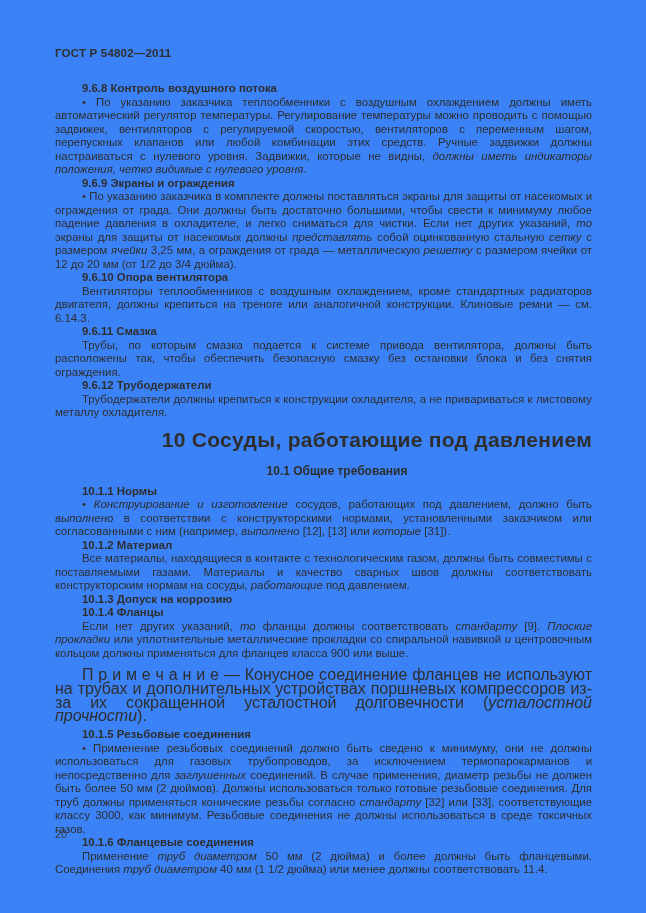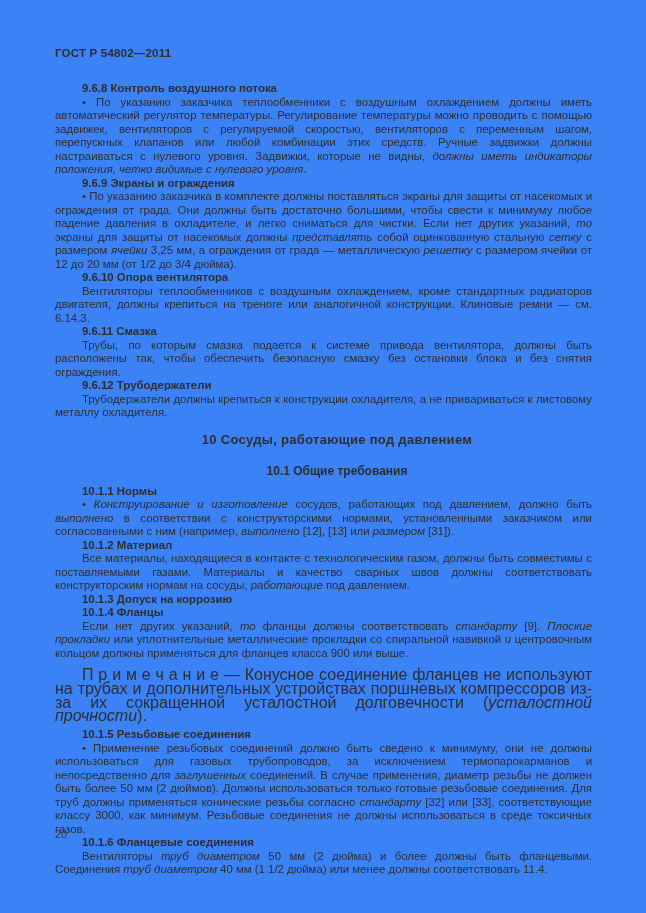--- a/index.html
+++ b/index.html
@@ -43,25 +43,25 @@
     text-indent: 27px;
   }
   .content .clause {
     margin: 0;
     font-weight: bold;
     text-indent: 27px;
     text-align: left;
   }
   .content .chapter {
     margin: 11px 0 15px 0;
-    font-size: 13px;
+    font-size: 21px;
     line-height: 18px;
     font-weight: bold;
     text-indent: 27px;
-    text-align: center;
+    text-align: right;
     letter-spacing: 0.3px;
   }
   .content .section {
     margin: 0 0 7px 0;
     font-size: 12px;
     line-height: 14px;
     font-weight: bold;
     text-indent: 27px;
     text-align: center;
   }
@@ -95,27 +95,27 @@
       <p class="para"><span>• По указанию заказчика в комплекте должны поставляться экраны для защиты от насекомых и ограждения от града. Они должны быть достаточно большими, чтобы свести к минимуму любое падение давления в охладителе, и легко сниматься для чистки. Если нет других указаний, </span><em>то</em><span> экраны для защиты от насекомых должны </span><em>представлять</em><span> собой оцинкованную стальную </span><em>сетку</em><span> с размером </span><em>ячейки</em><span> 3,25 мм, а ограждения от града — металлическую </span><em>решетку</em><span> с размером ячейки от 12 до 20 мм (от 1/2 до 3/4 дюйма).</span></p>
       <div class="clause">9.6.10 Опора вентилятора</div>
       <p class="para"><span>Вентиляторы теплообменников с воздушным охлаждением, кроме стандартных радиаторов двигателя, должны крепиться на треноге или аналогичной конструкции. Клиновые ремни — см. 6.14.3.</span></p>
       <div class="clause">9.6.11 Смазка</div>
       <p class="para"><span>Трубы, по которым смазка подается к системе привода вентилятора, должны быть расположены так, чтобы обеспечить безопасную смазку без остановки блока и без снятия ограждения.</span></p>
       <div class="clause">9.6.12 Трубодержатели</div>
       <p class="para"><span>Трубодержатели должны крепиться к конструкции охладителя, а не привариваться к листовому металлу охладителя.</span></p>
       <div class="chapter">10 Сосуды, работающие под давлением</div>
       <div class="section">10.1 Общие требования</div>
       <div class="clause">10.1.1 Нормы</div>
-      <p class="para"><span>• </span><em>Конструирование и изготовление</em><span> сосудов, работающих под давлением, должно быть </span><em>выполнено</em><span> в соответствии с конструкторскими нормами, установленными заказчиком или согласованными с ним (например, </span><em>выполнено</em><span> [12], [13] или </span><em>размером</em><span> [31]).</span></p>
+      <p class="para"><span>• </span><em>Конструирование и изготовление</em><span> сосудов, работающих под давлением, должно быть </span><em>выполнено</em><span> в соответствии с конструкторскими нормами, установленными заказчиком или согласованными с ним (например, </span><em>выполнено</em><span> [12], [13] или </span><em>которые</em><span> [31]).</span></p>
       <div class="clause">10.1.2 Материал</div>
       <p class="para"><span>Все материалы, находящиеся в контакте с технологическим газом, должны быть совместимы с поставляемыми газами. Материалы и качество сварных швов должны соответствовать конструкторским нормам на сосуды, </span><em>работающие</em><span> под давлением.</span></p>
       <div class="clause">10.1.3 Допуск на коррозию</div>
       <div class="clause">10.1.4 Фланцы</div>
       <p class="para"><span>Если нет других указаний, </span><em>то</em><span> фланцы должны соответствовать </span><em>стандарту</em><span> [9]. </span><em>Плоские прокладки</em><span> или уплотнительные металлические прокладки со спиральной навивкой </span><em>и</em><span> центровочным кольцом должны применяться для фланцев класса 900 или выше.</span></p>
       <p class="note"><span>П р и м е ч а н и е — Конусное соединение фланцев не используют на трубах и дополнительных устройствах поршневых компрессоров из-за их сокращенной усталостной долговечности (</span><em>усталостной прочности</em><span>).</span></p>
       <div class="clause">10.1.5 Резьбовые соединения</div>
       <p class="para"><span>• Применение резьбовых соединений должно быть сведено к минимуму, они не должны использоваться для газовых трубопроводов, за исключением термопарокарманов и непосредственно для </span><em>заглушенных</em><span> соединений. В случае применения, диаметр резьбы не должен быть более 50 мм (2 дюймов). Должны использоваться только готовые резьбовые соединения. Для труб должны применяться конические резьбы согласно </span><em>стандарту</em><span> [32] или [33], соответствующие классу 3000, как минимум. Резьбовые соединения не должны использоваться в среде токсичных газов.</span></p>
       <div class="clause">10.1.6 Фланцевые соединения</div>
-      <p class="para"><span>Вентиляторы </span><em>труб диаметром</em><span> 50 мм (2 дюйма) и более должны быть фланцевыми. Соединения </span><em>труб диаметром</em><span> 40 мм (1 1/2 дюйма) или менее должны соответствовать 11.4.</span></p>
+      <p class="para"><span>Применение </span><em>труб диаметром</em><span> 50 мм (2 дюйма) и более должны быть фланцевыми. Соединения </span><em>труб диаметром</em><span> 40 мм (1 1/2 дюйма) или менее должны соответствовать 11.4.</span></p>
     </div>
 
   <div class="page-number">20</div>
 </div>
 
 </body></html>

